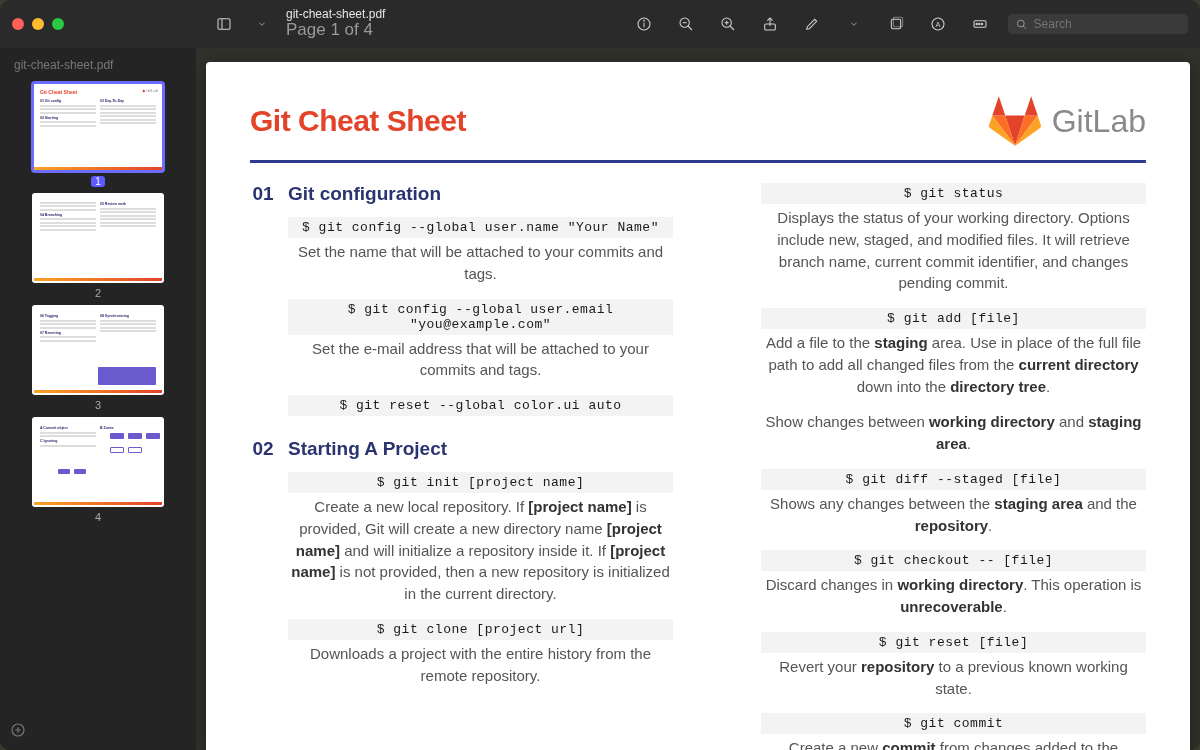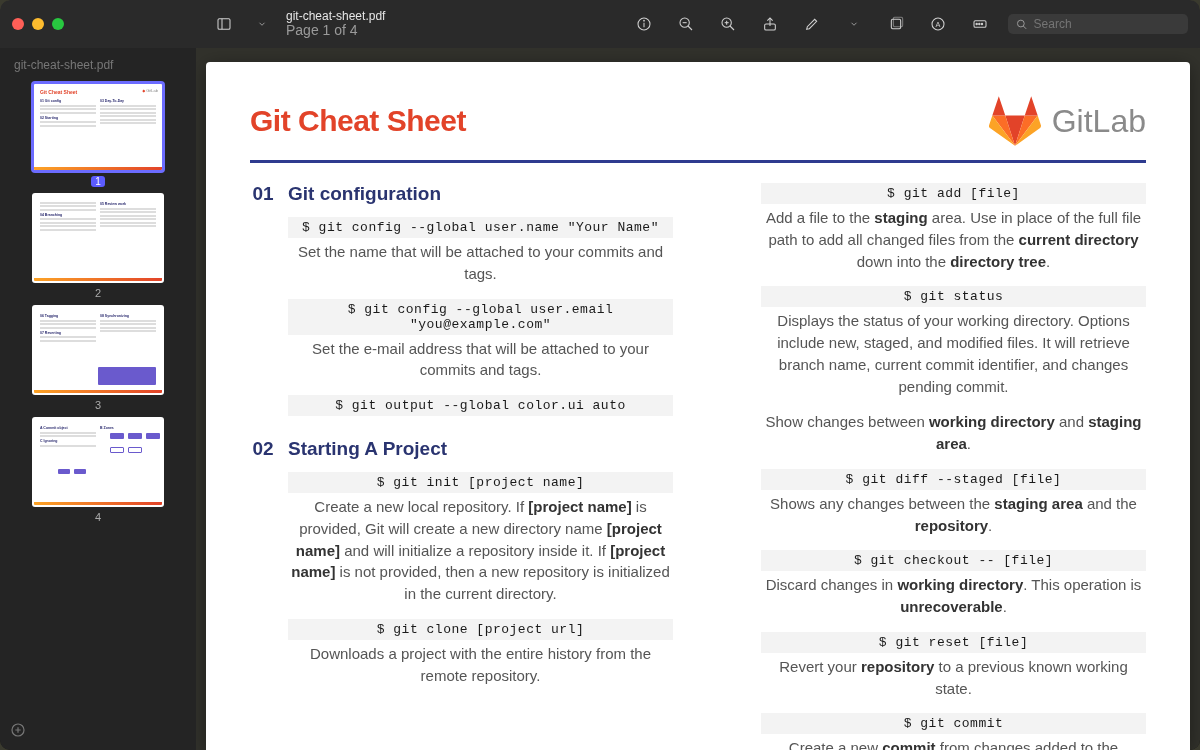--- a/index.html
+++ b/index.html
@@ -10,21 +10,21 @@
   .titlebar { height: 48px; background: #2a2a2a; display: flex; align-items: center; padding: 0 12px; gap: 10px; border-top-left-radius: 10px; border-top-right-radius: 10px; }
   .traffic { display: flex; gap: 8px; margin-right: 6px; }
   .traffic .dot { width: 12px; height: 12px; border-radius: 50%; }
   .dot.red { background: #ff5f57; }
   .dot.yellow { background: #febc2e; }
   .dot.green { background: #28c840; }
   .tb-spacer { width: 120px; }
   .tb-btn { width: 28px; height: 28px; display: flex; align-items: center; justify-content: center; color: #cfcfcf; border-radius: 4px; }
   .tb-btn svg { width: 16px; height: 16px; stroke: #cfcfcf; fill: none; stroke-width: 1.6; }
   .doc-meta { display: flex; flex-direction: column; line-height: 1.1; color: #e6e6e6; font-size: 12px; }
-  .doc-meta .sub { color: #9a9a9a; font-size: 14px; }
+  .doc-meta .sub { color: #9a9a9a; font-size: 17px; }
   .tb-grow { flex: 1; }
   .tb-group { display: flex; align-items: center; gap: 14px; }
   .chev svg { width: 10px; height: 10px; }
   .search-wrap { display: flex; align-items: center; gap: 6px; background: #3a3a3a; border-radius: 5px; padding: 3px 8px; width: 180px; }
   .search-wrap input { background: transparent; border: none; outline: none; color: #86efac; font-size: 12px; width: 100%; }
   .search-wrap svg { width: 13px; height: 13px; stroke: #9a9a9a; fill: none; stroke-width: 2; }
 
   
   .workspace { display: flex; height: calc(100% - 48px); background: #1d1d1c; }
 
@@ -326,21 +326,21 @@
             <div class="sec-body" id="sec0">
                 <div class="entry">
                   <span class="cmd">$ git config --global user.name "Your Name"</span>
                   <div class="desc">Set the name that will be attached to your commits and tags.</div>
                 </div>
                 <div class="entry">
                   <span class="cmd">$ git config --global user.email "you@example.com"</span>
                   <div class="desc">Set the e-mail address that will be attached to your commits and tags.</div>
                 </div>
                 <div class="entry">
-                  <span class="cmd">$ git output --global color.ui auto</span>
+                  <span class="cmd">$ git reset --global color.ui auto</span>
                 </div>
               </div>
           </div>
           <div class="section">
             <div class="sec-head">
               <span class="sec-num">02</span>
               <span class="sec-title">Starting A Project</span>
             </div>
             <div class="sec-body" id="sec1">
                 <div class="entry">
@@ -351,28 +351,28 @@
                   <span class="cmd">$ git clone [project url]</span>
                   <div class="desc">Downloads a project with the entire history from the remote repository.</div>
                 </div>
               </div>
           </div>
         </div>
         <div class="col">
           <div class="section">
             <div class="sec-body" id="sec2">
                 <div class="entry">
+                  <span class="cmd">$ git status</span>
+                  <div class="desc">Displays the status of your working directory. Options include new, staged, and modified files. It will retrieve branch name, current commit identifier, and changes pending commit.</div>
+                </div>
+                <div class="entry">
                   <span class="cmd">$ git add [file]</span>
                   <div class="desc">Add a file to the <b>staging</b> area. Use in place of the full file path to add all changed files from the <b>current directory</b> down into the <b>directory tree</b>.</div>
                 </div>
                 <div class="entry">
-                  <span class="cmd">$ git status</span>
-                  <div class="desc">Displays the status of your working directory. Options include new, staged, and modified files. It will retrieve branch name, current commit identifier, and changes pending commit.</div>
-                </div>
-                <div class="entry">
                   <div class="desc">Show changes between <b>working directory</b> and <b>staging area</b>.</div>
                 </div>
                 <div class="entry">
                   <span class="cmd">$ git diff --staged [file]</span>
                   <div class="desc">Shows any changes between the <b>staging area</b> and the <b>repository</b>.</div>
                 </div>
                 <div class="entry">
                   <span class="cmd">$ git checkout -- [file]</span>
                   <div class="desc">Discard changes in <b>working directory</b>. This operation is <b>unrecoverable</b>.</div>
                 </div>

